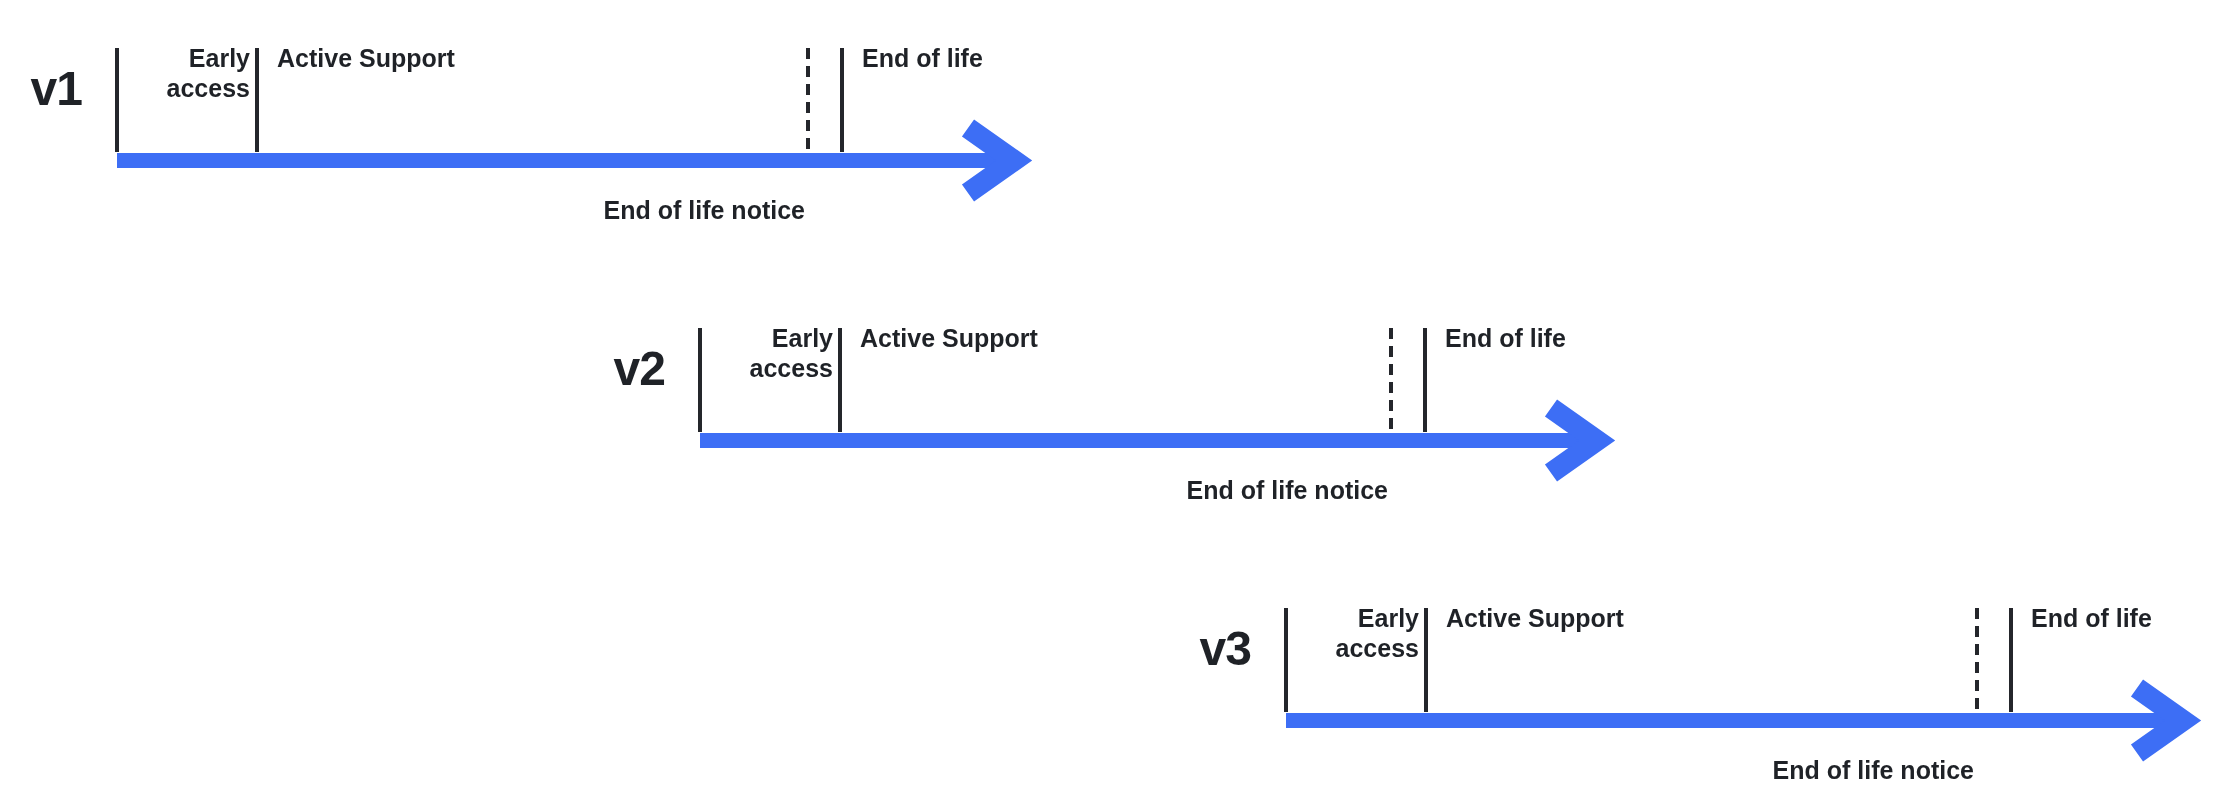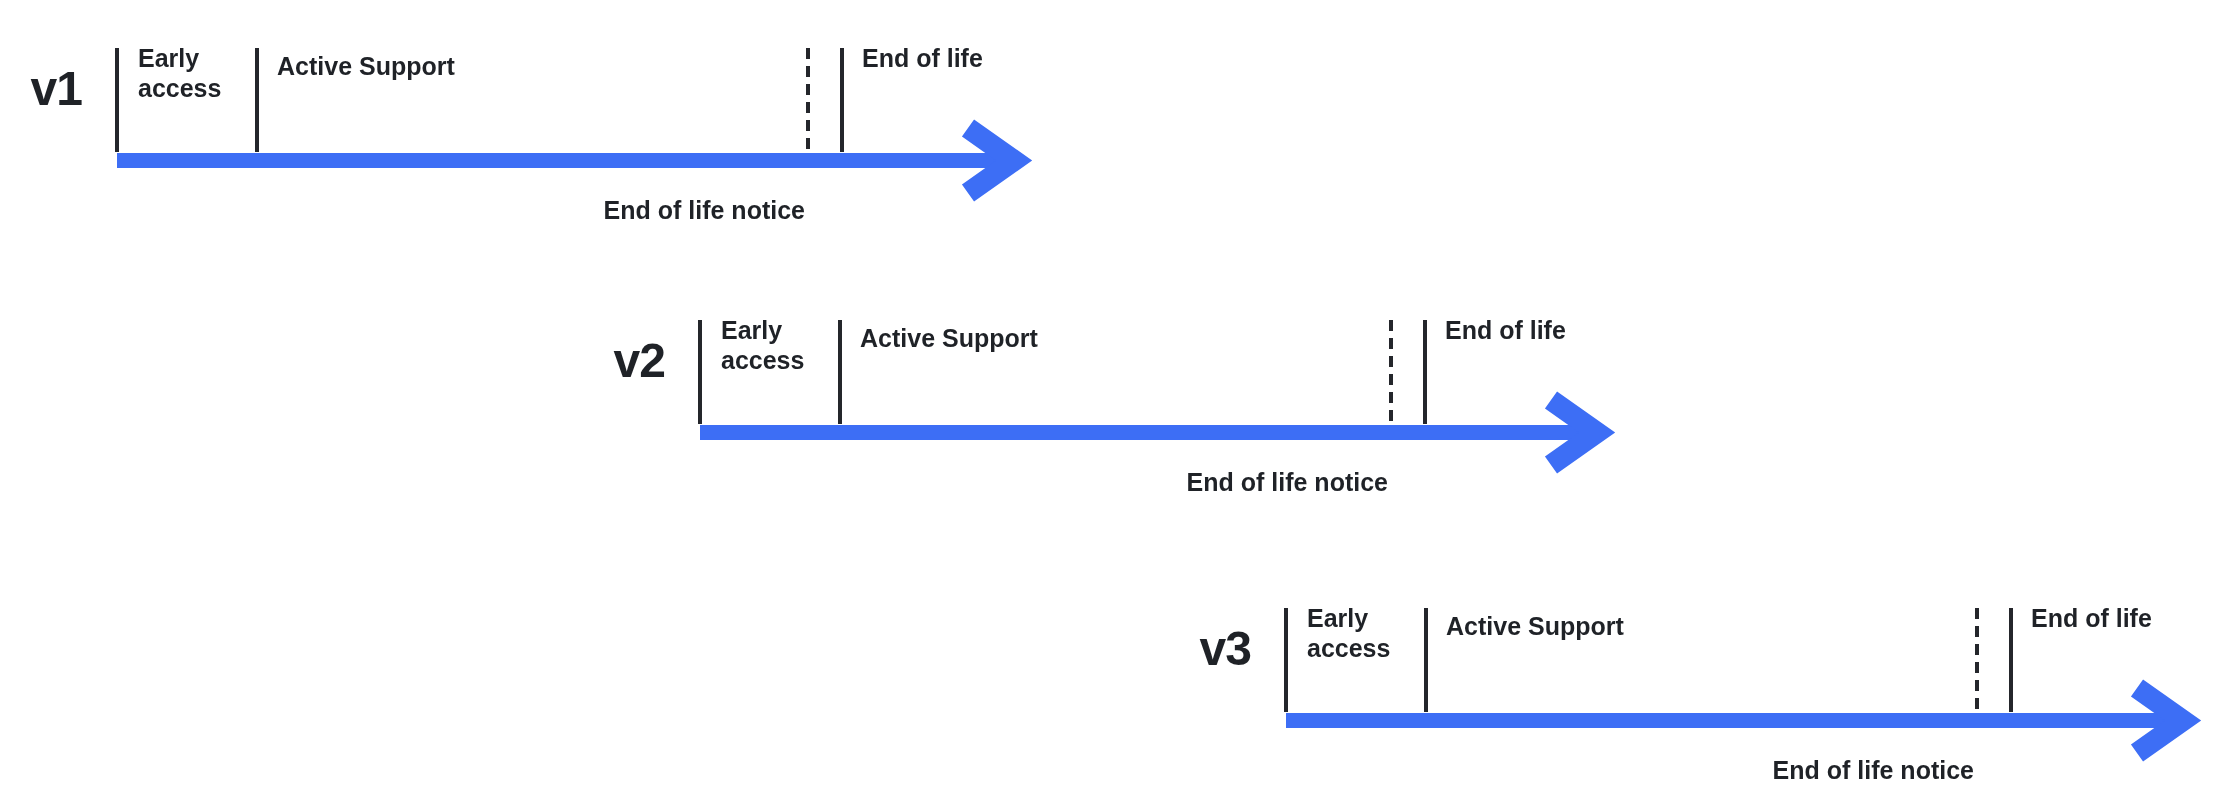--- a/index.html
+++ b/index.html
@@ -21,21 +21,21 @@
     height:812px;
     background:var(--bg);
     overflow:hidden;
   }
   .timeline-row{
     position:absolute;
     width:1040px;
     height:175px;
   }
   .row-v1{left:117px;top:48px;}
-  .row-v2{left:700px;top:320px;}
+  .row-v2{left:700px;top:328px;}
   .row-v3{left:1286px;top:608px;}
   .version-label{
     position:absolute;
     left:-150px;
     top:16px;
     width:115px;
     text-align:right;
     font-size:48px;
     line-height:50px;
     letter-spacing:-1px;
@@ -44,22 +44,23 @@
     position:absolute;
     top:-5px;
     font-size:25px;
     line-height:30px;
     white-space:nowrap;
   }
   .phase-label.early{
     left:21px;
     width:112px;
     white-space:normal;
+    text-align:right;
   }
-  .phase-label.active{left:160px;margin-top:8px;}
+  .phase-label.active{left:160px;}
   .phase-label.eol{left:745px;text-align:right;}
   .notice-label{
     position:absolute;
     top:127px;
     left:288px;
     width:400px;
     text-align:right;
     font-size:25px;
     line-height:30px;
     white-space:nowrap;

